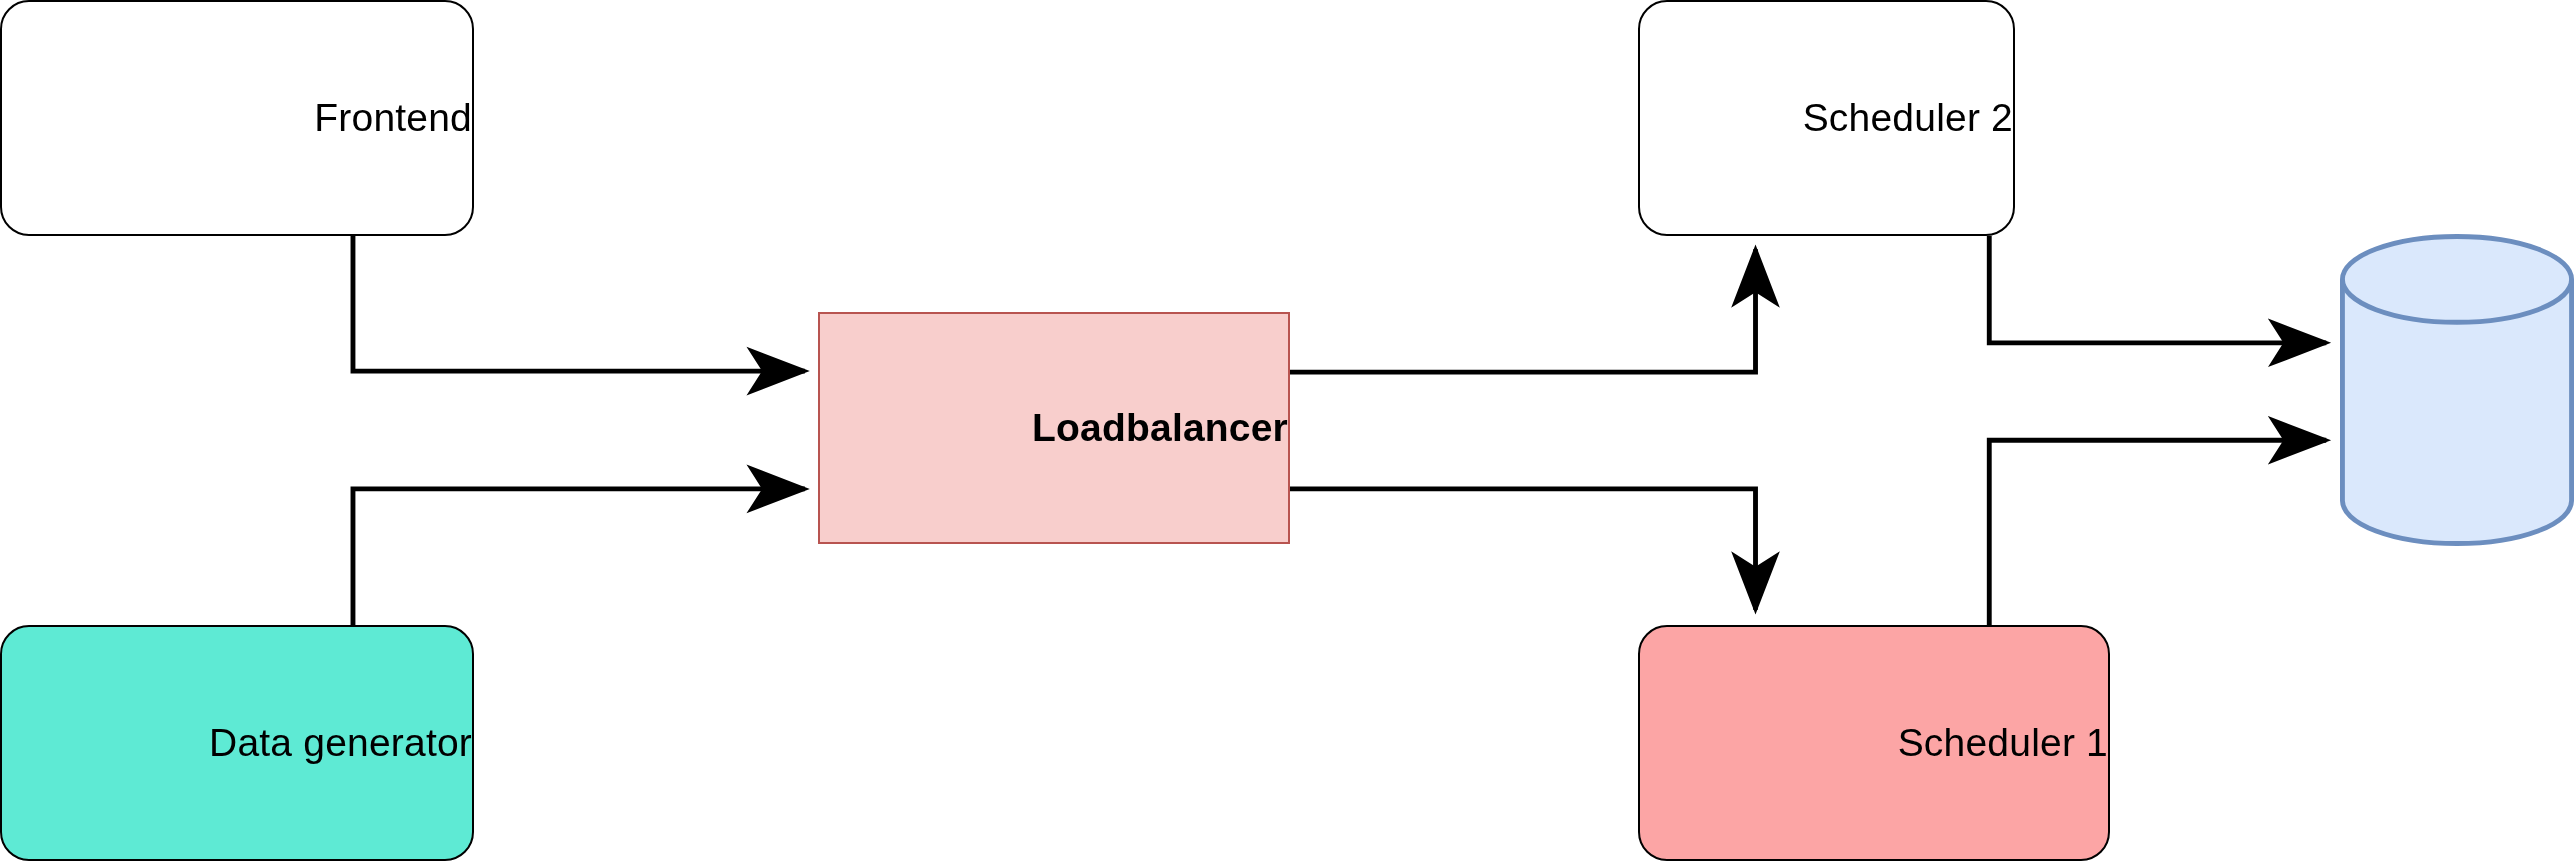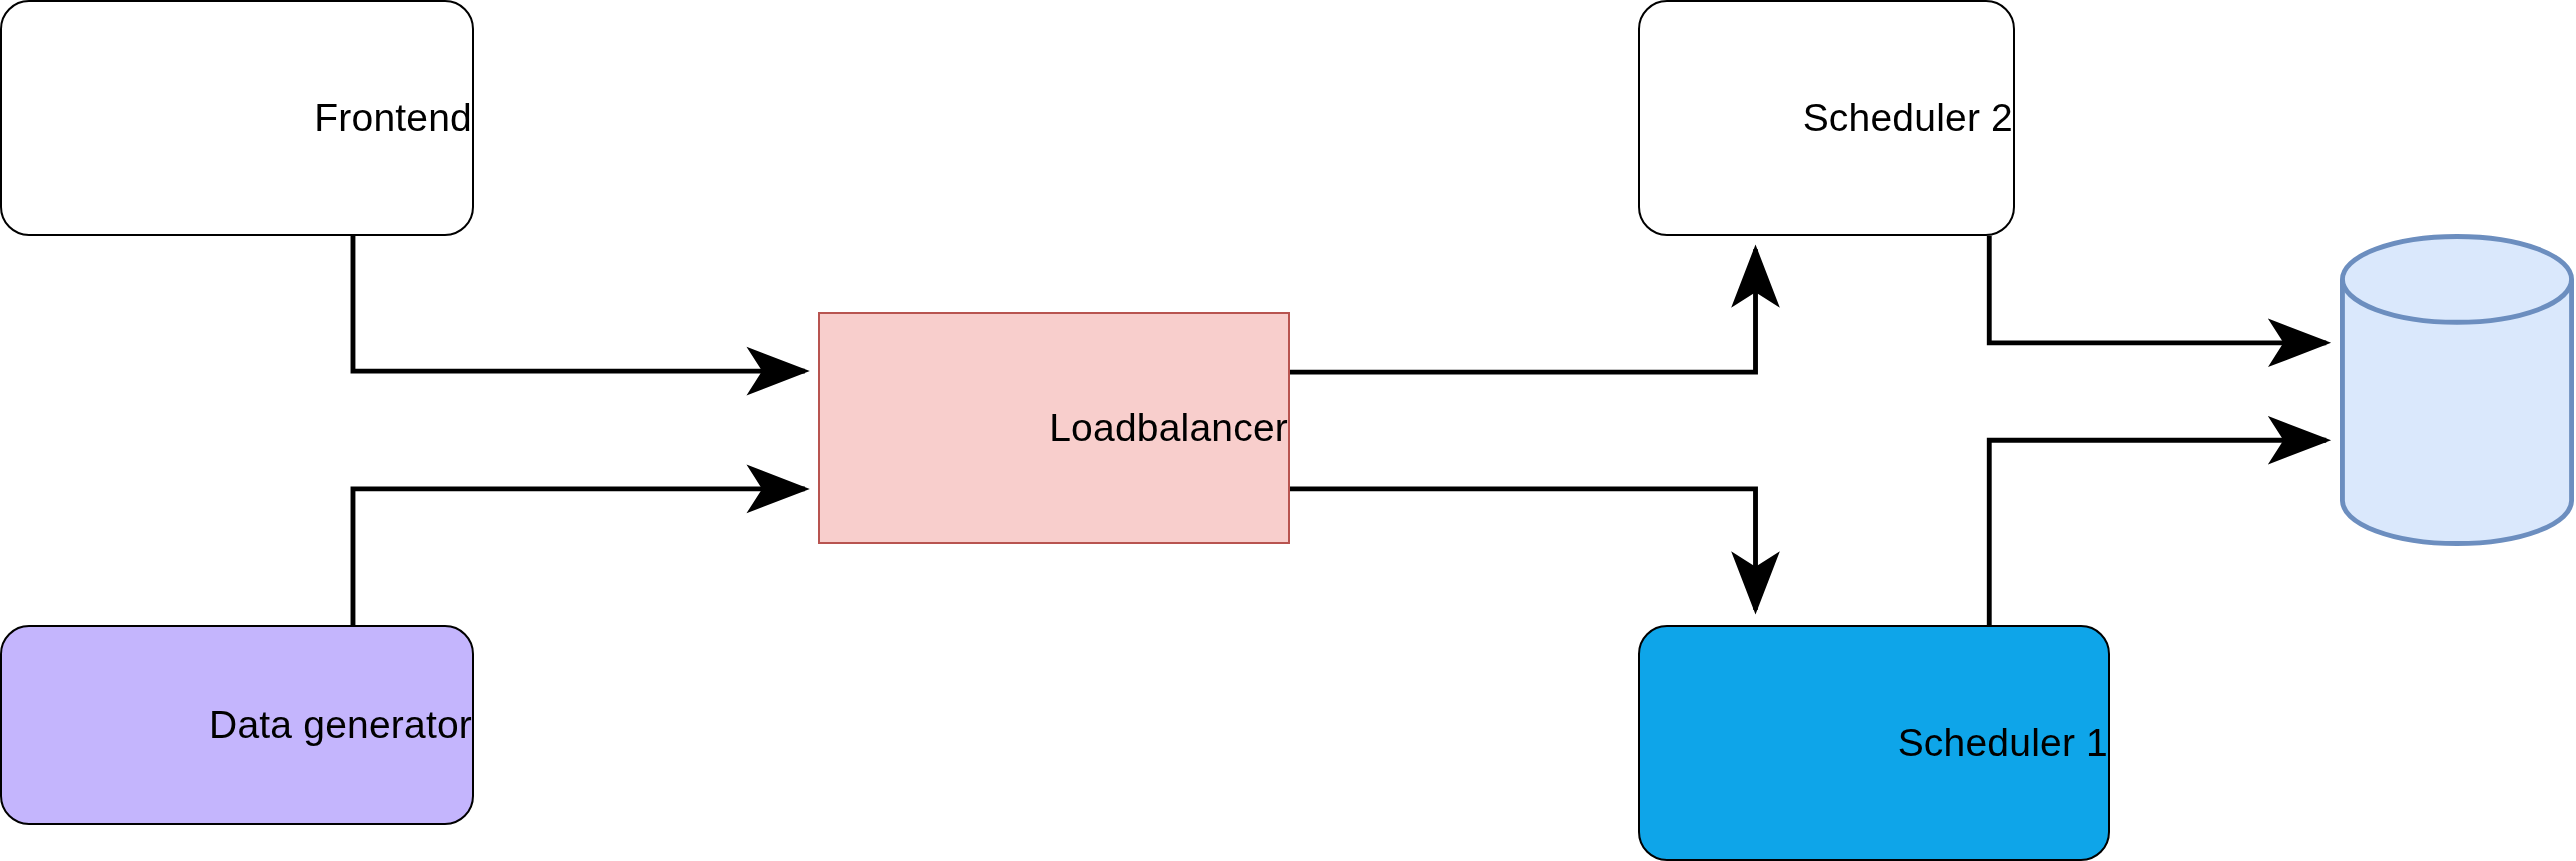--- a/index.html
+++ b/index.html
@@ -35,20 +35,21 @@
   }
   .node-rounded {
     background: #ffffff;
     border: 2.9px solid #000000;
     border-radius: 29px;
   }
   .node-rect {
     border-width: 2.9px;
     border-style: solid;
     border-radius: 0;
+    font-weight: bold;
   }
   .node-label {
     font-size: 39px;
     line-height: 1.15;
     color: #000000;
     letter-spacing: 0.2px;
     white-space: nowrap;
   }
   .cyl {
     position: absolute;
@@ -79,33 +80,33 @@
     <path id="e2" fill="none" stroke="#000000" stroke-width="5" marker-end="url(#arrow)" d="M 1324 382 L 1802 382 L 1802 256"></path>
     <path id="e3" fill="none" stroke="#000000" stroke-width="5" marker-end="url(#arrow)" d="M 1324 502 L 1802 502 L 1802 626"></path>
     <path id="e4" fill="none" stroke="#000000" stroke-width="5" marker-end="url(#arrow)" d="M 2042 242 L 2042 352 L 2388 352"></path>
     <path id="e5" fill="none" stroke="#000000" stroke-width="5" marker-end="url(#arrow)" d="M 2042 642 L 2042 452 L 2388 452"></path>
   </svg>
 
   <div class="node node-rounded" id="node-frontend" style="left: 0px; top: 0px; width: 474px; height: 236px; background: rgb(255, 255, 255); border-color: rgb(0, 0, 0);">
     <span class="node-label">Frontend</span>
   </div>
 
-  <div class="node node-rounded" id="node-data-generator" style="left: 0px; top: 625px; width: 474px; height: 200px; background: #c4b5fd; border-color: rgb(0, 0, 0);">
+  <div class="node node-rounded" id="node-data-generator" style="left: 0px; top: 625px; width: 474px; height: 236px; background: #5eead4; border-color: rgb(0, 0, 0);">
     <span class="node-label">Data generator</span>
   </div>
 
   <div class="node node-rect" id="node-loadbalancer" style="left: 818px; top: 312px; width: 472px; height: 232px; background: rgb(248, 206, 204); border-color: rgb(184, 84, 80);">
     <span class="node-label">Loadbalancer</span>
   </div>
 
   <div class="node node-rounded" id="node-scheduler-2" style="left: 1638px; top: 0px; width: 377px; height: 236px; background: rgb(255, 255, 255); border-color: rgb(0, 0, 0);">
     <span class="node-label">Scheduler 2</span>
   </div>
 
-  <div class="node node-rounded" id="node-scheduler-1" style="left: 1638px; top: 625px; width: 472px; height: 236px; background: #0ea5e9; border-color: rgb(0, 0, 0);">
+  <div class="node node-rounded" id="node-scheduler-1" style="left: 1638px; top: 625px; width: 472px; height: 236px; background: #fca5a5; border-color: rgb(0, 0, 0);">
     <span class="node-label">Scheduler 1</span>
   </div>
 
   <div class="cyl" id="node-postgres" style="left: 2340px; top: 234px; width: 234px; height: 312px;">
     <svg id="postgres-svg" xmlns="http://www.w3.org/2000/svg" width="234" height="312" viewBox="0 0 240 320">
         <path d="M 2.5 46.5 L 2.5 273.5 A 117.5 44 0 0 0 237.5 273.5 L 237.5 46.5 A 117.5 44 0 0 0 2.5 46.5 Z" fill="#dae8fc" stroke="#6c8ebf" stroke-width="5"></path>
         <path d="M 2.5 46.5 A 117.5 44 0 0 0 237.5 46.5" fill="none" stroke="#6c8ebf" stroke-width="5"></path>
       </svg>
     <span class="cyl-label" id="postgres-label" style="top: 131px;">Postgres</span>
   </div>

